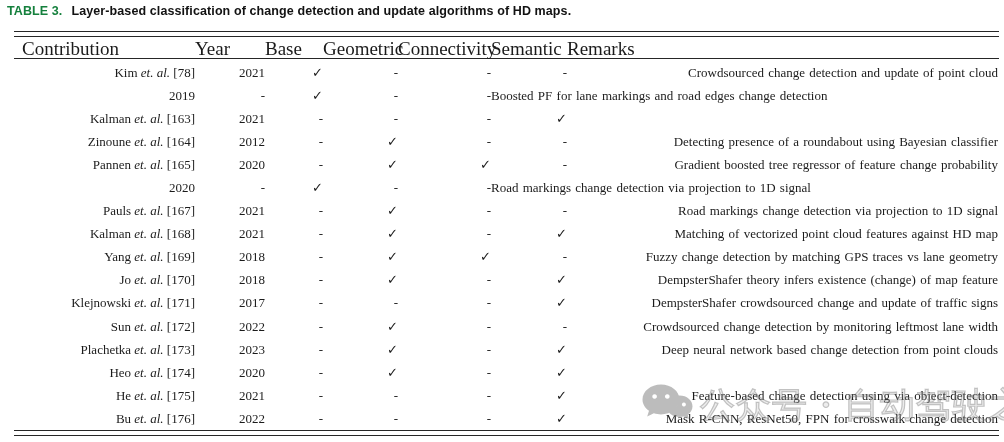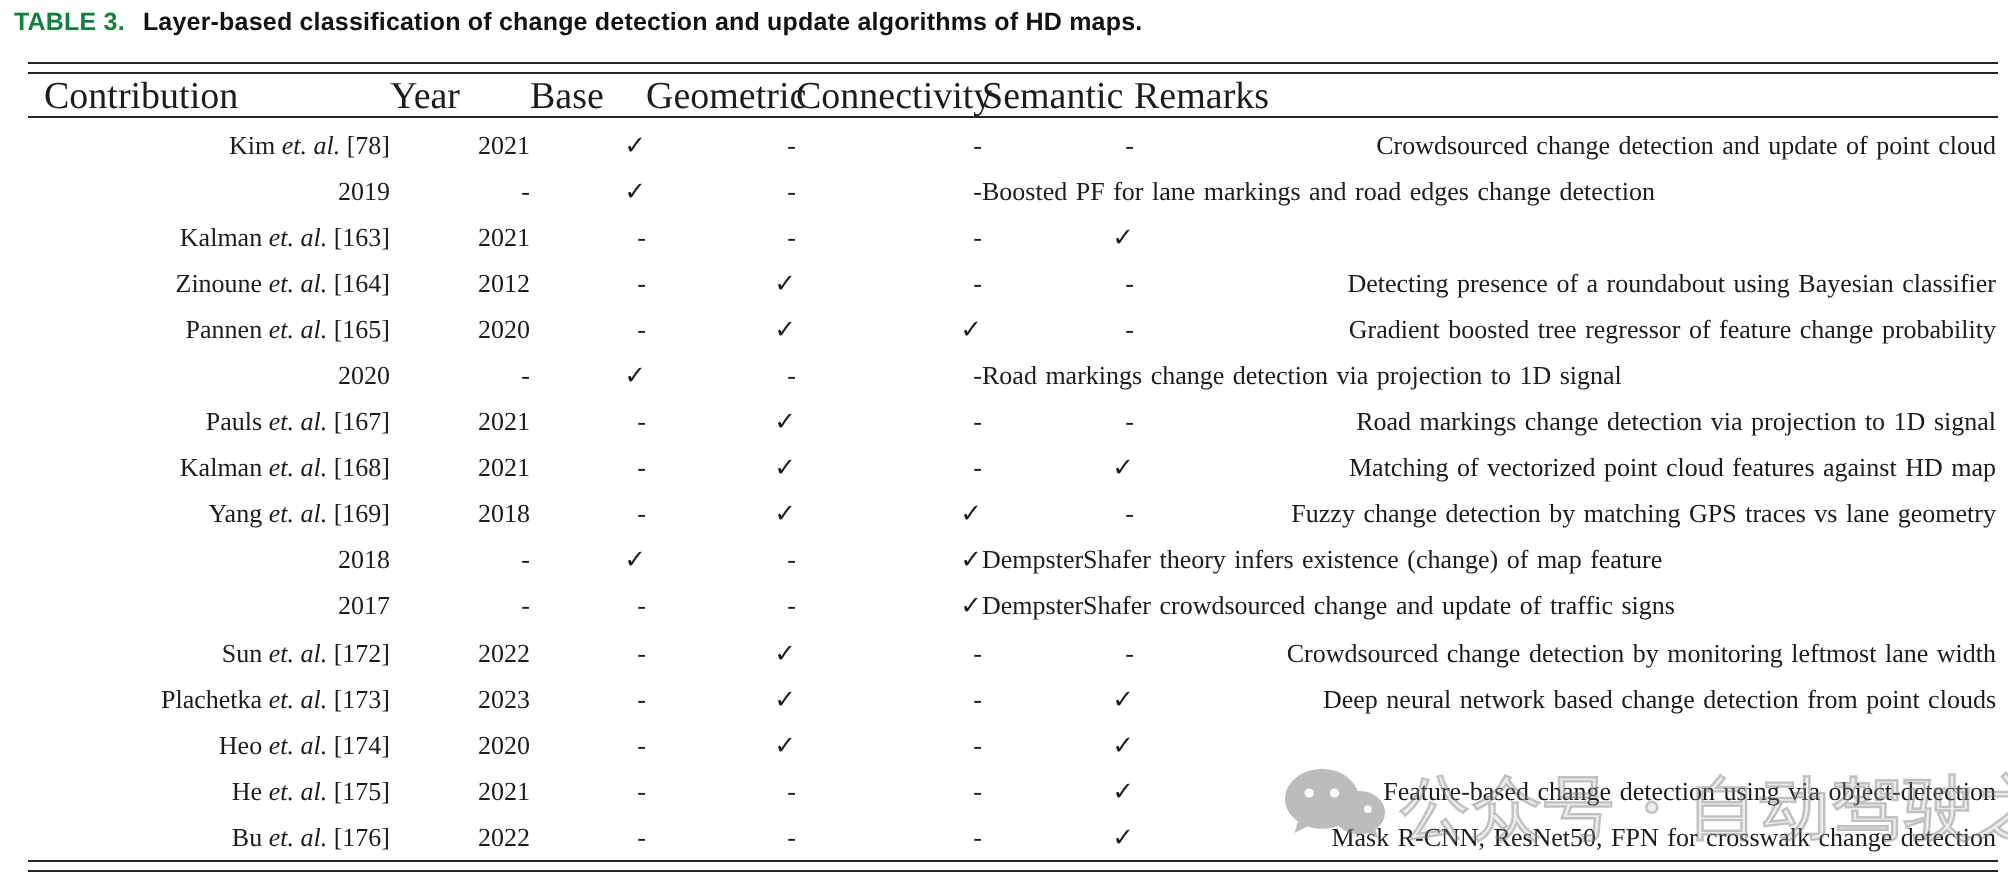--- a/index.html
+++ b/index.html
@@ -133,28 +133,30 @@
       <div class="trow">
         <div class="cell contrib"><span>Yang </span><span class="etal">et. al.</span><span> [169]</span></div>
         <div class="cell year">2018</div>
         <div class="cell m-base">-</div>
         <div class="cell m-geo">✓</div>
         <div class="cell m-conn">✓</div>
         <div class="cell m-sem">-</div>
         <div class="cell remarks">Fuzzy change detection by matching GPS traces vs lane geometry</div>
       </div>
       <div class="trow">
+        <div class="cell contrib"><span>Jo </span><span class="etal">et. al.</span><span> [170]</span></div>
         <div class="cell year">2018</div>
         <div class="cell m-base">-</div>
         <div class="cell m-geo">✓</div>
         <div class="cell m-conn">-</div>
         <div class="cell m-sem">✓</div>
         <div class="cell remarks">DempsterShafer theory infers existence (change) of map feature</div>
       </div>
       <div class="trow">
+        <div class="cell contrib"><span>Klejnowski </span><span class="etal">et. al.</span><span> [171]</span></div>
         <div class="cell year">2017</div>
         <div class="cell m-base">-</div>
         <div class="cell m-geo">-</div>
         <div class="cell m-conn">-</div>
         <div class="cell m-sem">✓</div>
         <div class="cell remarks">DempsterShafer crowdsourced change and update of traffic signs</div>
       </div>
       <div class="trow">
         <div class="cell contrib"><span>Sun </span><span class="etal">et. al.</span><span> [172]</span></div>
         <div class="cell year">2022</div>

